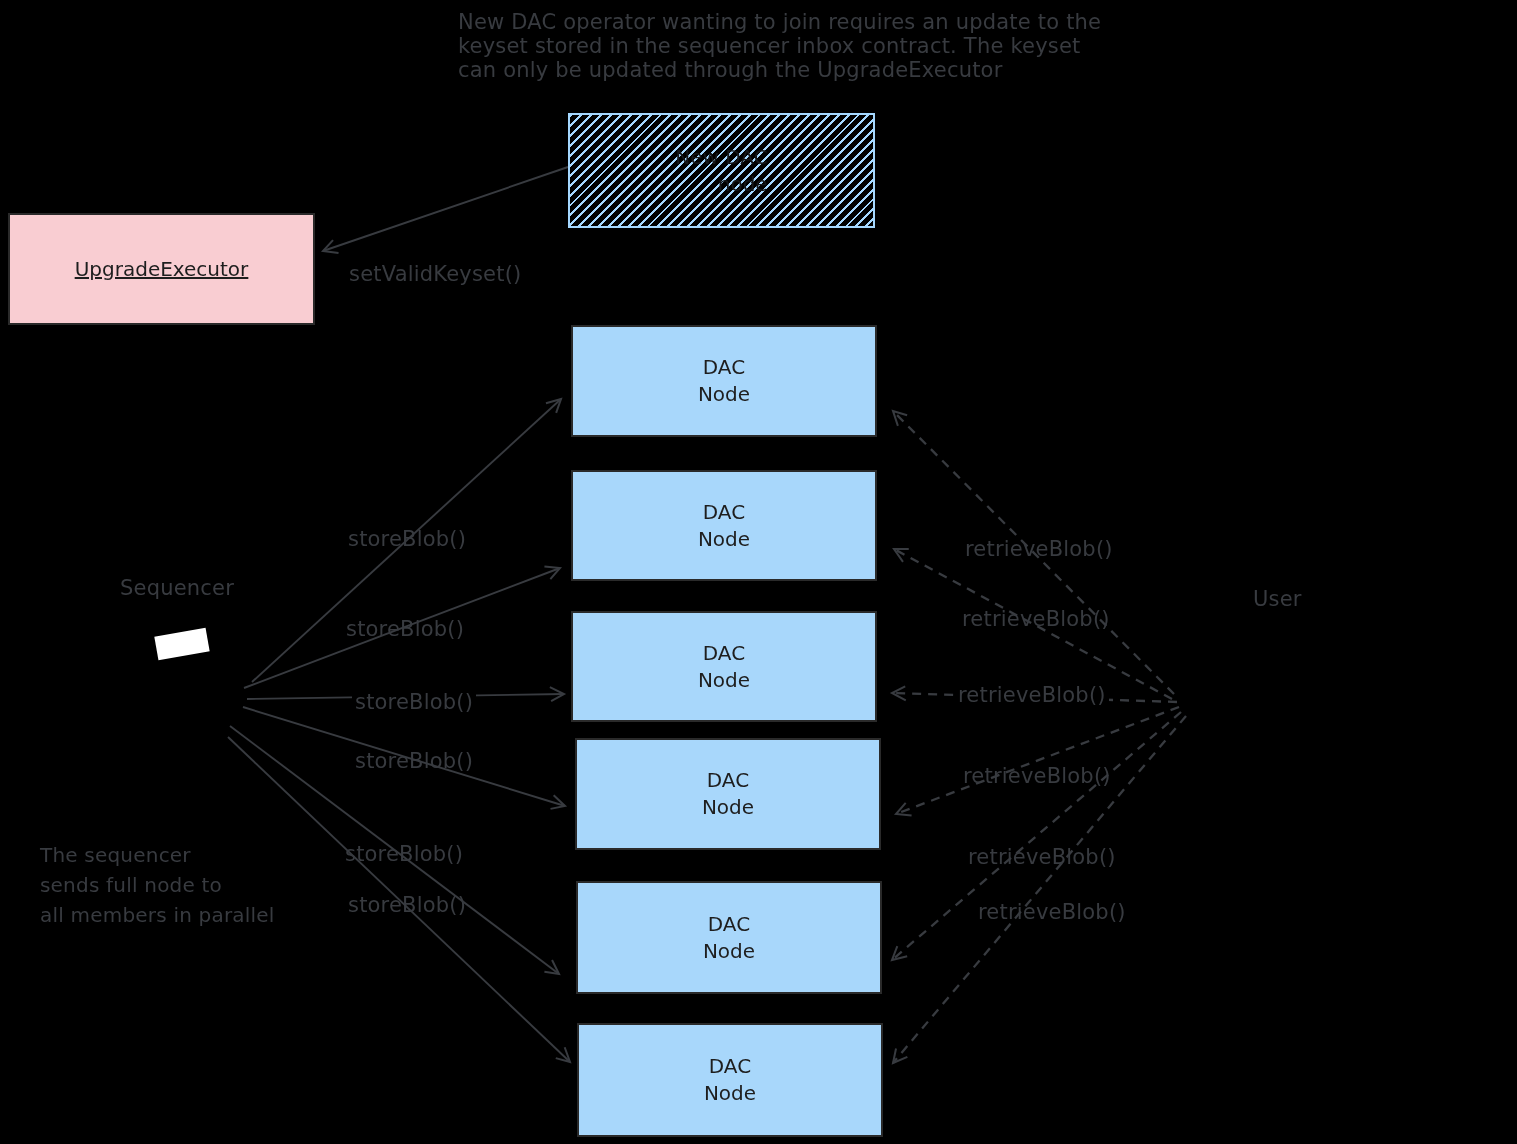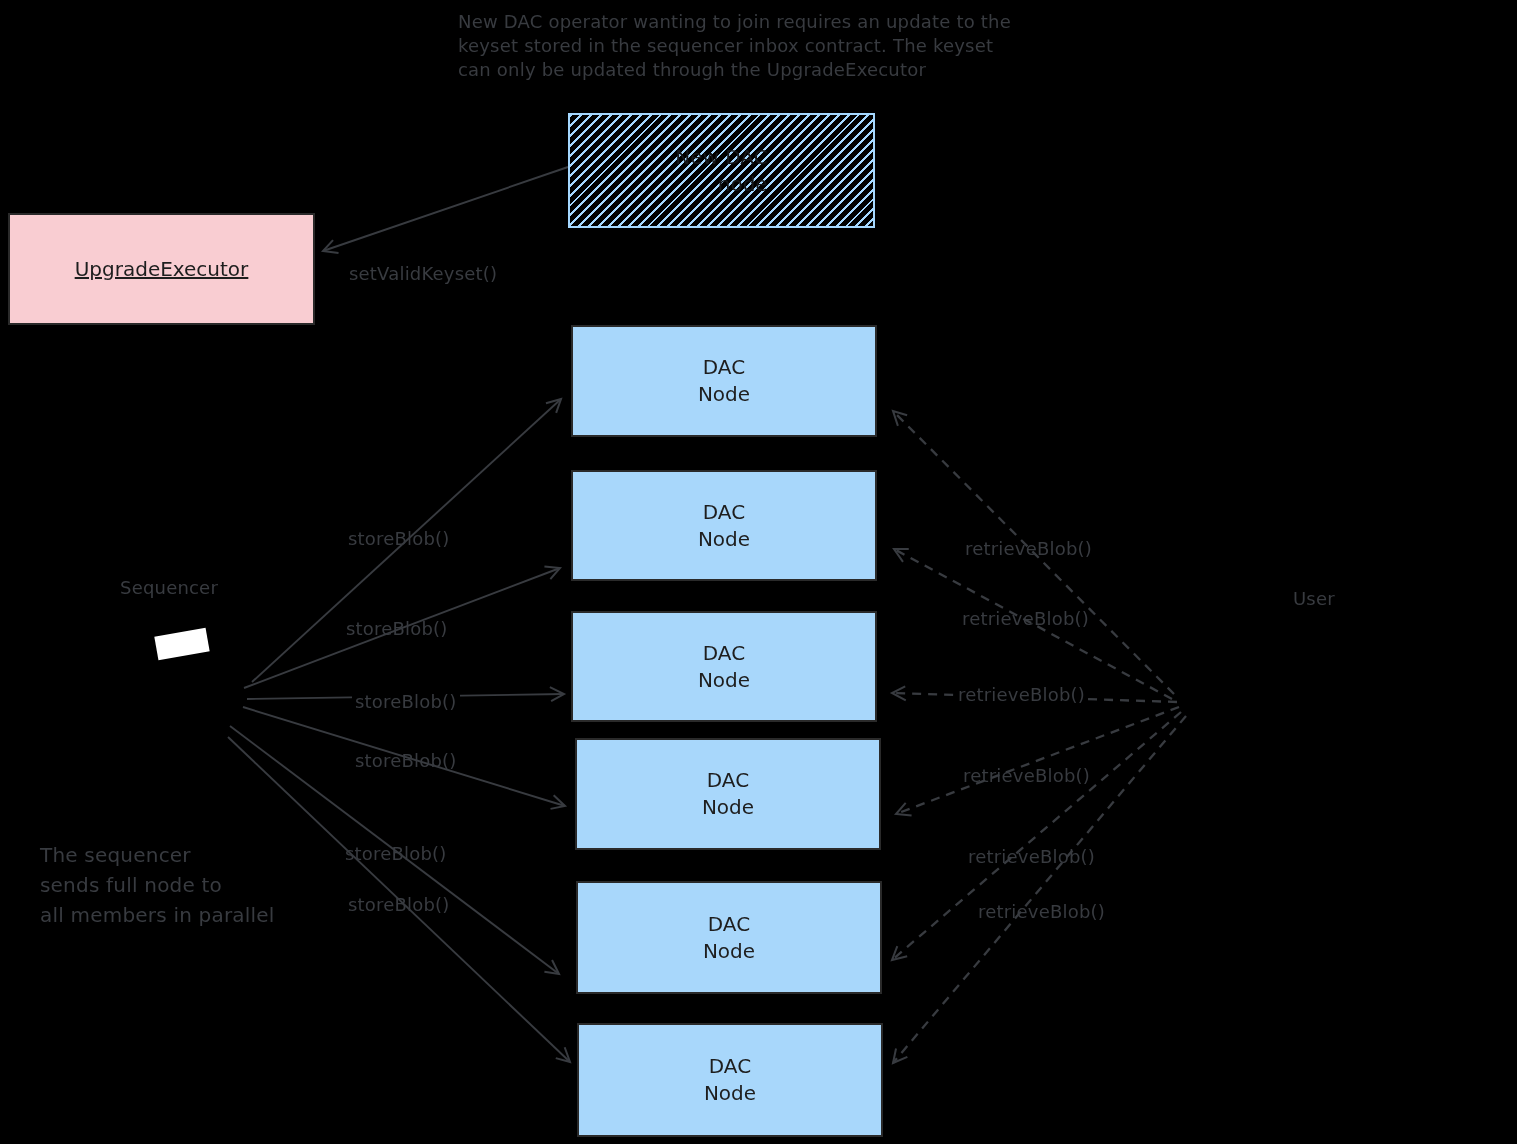--- a/index.html
+++ b/index.html
@@ -1,21 +1,21 @@
 <!DOCTYPE html>
 <html style="--background: #000000; --ink: #383b40; --pink: #f9cdd2; --blue: #a8d7fb; --hatch-blue: #a5d8ff; --box-text: #1e1e1e; --white: #ffffff;"><head>
 <meta charset="utf-8">
 <style>
   html,body{margin:0;padding:0;background:#000;}
   .canvas{
     position:relative;width:1517px;height:1144px;background:var(--background,#000);
     font-family:"DejaVu Sans","Liberation Sans",sans-serif;overflow:hidden;
   }
   .lbl{
-    position:absolute;color:var(--ink,#383b40);font-size:18px;line-height:24px;
+    position:absolute;color:var(--ink,#383b40);font-size:21px;line-height:24px;
     white-space:pre-line;letter-spacing:.2px;
   }
   .lbl.masked{background:var(--background,#000);padding:0 3px;}
   .box{
     position:absolute;display:flex;align-items:center;justify-content:center;
     text-align:center;white-space:pre-line;color:var(--box-text,#1e1e1e);
     font-size:20px;line-height:27px;box-sizing:border-box;
   }
   .box.pink{background:var(--pink,#f9cdd2);border:2px solid #2a2a2a;}
   .box.blue{background:var(--blue,#a8d7fb);border:2px solid #2a2a2a;}
@@ -83,21 +83,21 @@
   <div class="box blue" style="left:575px;top:738px;width:306px;height:112px;">DAC
 Node</div>
   <div class="box blue" style="left:576px;top:881px;width:306px;height:113px;">DAC
 Node</div>
   <div class="box blue" style="left:577px;top:1023px;width:306px;height:114px;">DAC
 Node</div>
 
   <div class="lbl" style="left:120px;top:576px;">Sequencer</div>
   <div class="seq-screen"></div>
 
-  <div class="lbl" style="left:1253px;top:587px;margin-left:40px;">User</div>
+  <div class="lbl" style="left:1253px;top:587px;">User</div>
 
   <div class="lbl" style="left:349px;top:216px;margin-top:46px;">setValidKeyset()</div>
 
   <div class="lbl" style="left:348px;top:527px;">storeBlob()</div>
   <div class="lbl" style="left:346px;top:617px;">storeBlob()</div>
   <div class="lbl masked" style="left:352px;top:690px;">storeBlob()</div>
   <div class="lbl" style="left:355px;top:749px;">storeBlob()</div>
   <div class="lbl" style="left:345px;top:842px;">storeBlob()</div>
   <div class="lbl" style="left:348px;top:893px;">storeBlob()</div>
 

